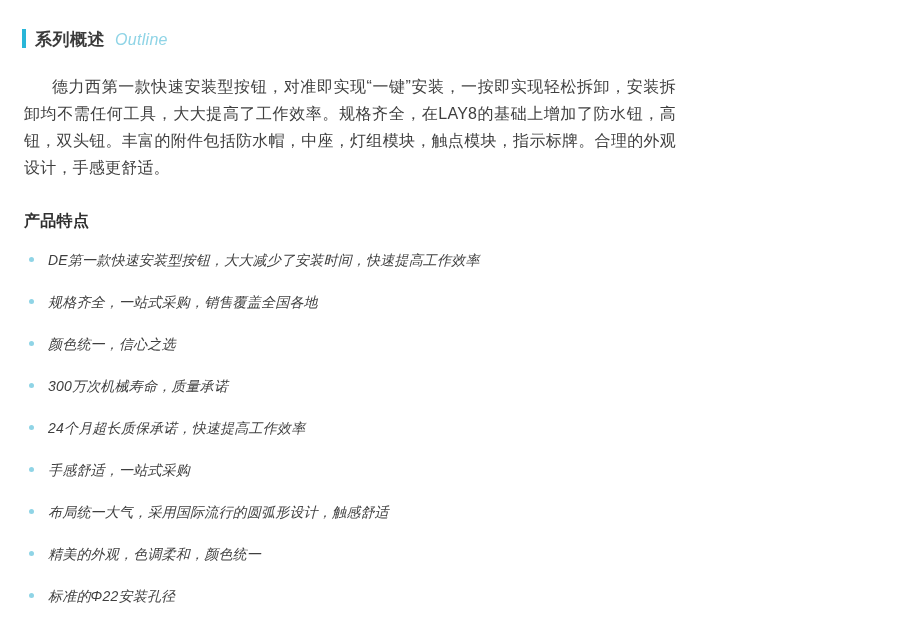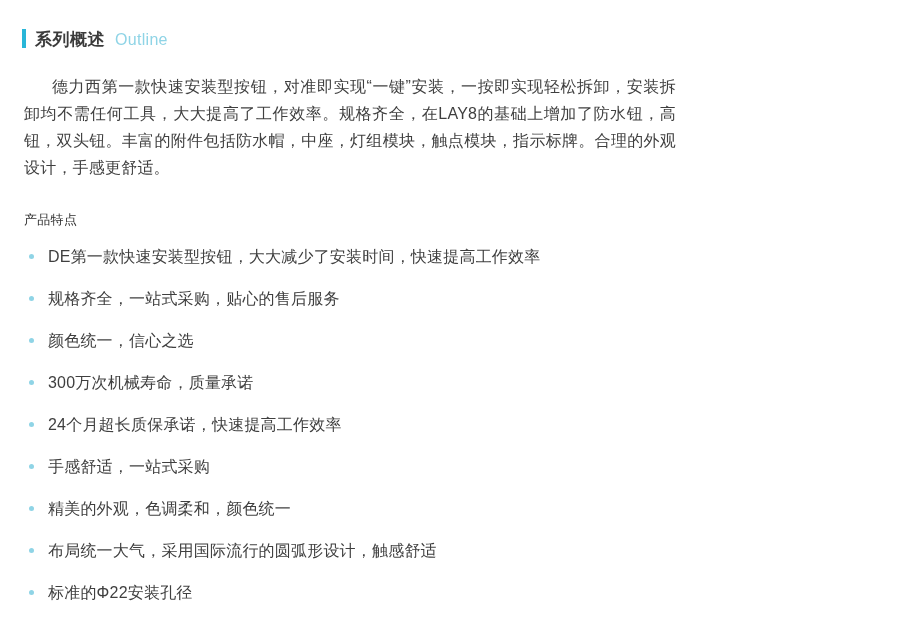--- a/index.html
+++ b/index.html
@@ -43,54 +43,56 @@
     font-weight: bold;
     color: #3b3b3b;
     letter-spacing: 0.5px;
   }
   .head-en {
     font-size: 16px;
     color: #8fd4e6;
     margin-left: 10px;
     font-weight: normal;
     letter-spacing: 0.3px;
+    font-style: italic;
   }
   
   .intro {
     margin: 22px 0 0 0;
     padding: 0 12px 0 2px;
     font-size: 16px;
     line-height: 27px;
     color: #3f3f3f;
     text-indent: 28px;
     text-align: justify;
     letter-spacing: 0.2px;
   }
   
   .features-title {
     margin: 30px 0 16px 2px;
-    font-size: 13px;
-    font-weight: normal;
+    font-size: 16px;
+    font-weight: bold;
     color: #2f2f2f;
     letter-spacing: 0.3px;
   }
   
   ul.features {
     list-style: none;
     margin: 18px 0 0 0;
     padding: 0;
   }
   ul.features li {
     position: relative;
     padding-left: 26px;
-    font-size: 16px;
+    font-size: 14px;
     color: #3f3f3f;
     line-height: 20px;
     margin-bottom: 22px;
     letter-spacing: 0.2px;
+    font-style: italic;
   }
   ul.features li .bullet {
     position: absolute;
     left: 7px;
     top: 7px;
     width: 5px;
     height: 5px;
     background: #8fd4e6;
     border-radius: 50%;
     display: inline-block;
@@ -111,45 +113,45 @@
 
   <div class="features-title">产品特点</div>
 
   <ul class="features">
     <li>
       <span class="bullet"></span>
       <span>DE第一款快速安装型按钮，大大减少了安装时间，快速提高工作效率</span>
     </li>
     <li>
       <span class="bullet"></span>
-      <span>规格齐全，一站式采购，贴心的售后服务</span>
+      <span>规格齐全，一站式采购，销售覆盖全国各地</span>
     </li>
     <li>
       <span class="bullet"></span>
       <span>颜色统一，信心之选</span>
     </li>
     <li>
       <span class="bullet"></span>
       <span>300万次机械寿命，质量承诺</span>
     </li>
     <li>
       <span class="bullet"></span>
       <span>24个月超长质保承诺，快速提高工作效率</span>
     </li>
     <li>
       <span class="bullet"></span>
       <span>手感舒适，一站式采购</span>
     </li>
     <li>
       <span class="bullet"></span>
-      <span>精美的外观，色调柔和，颜色统一</span>
+      <span>布局统一大气，采用国际流行的圆弧形设计，触感舒适</span>
     </li>
     <li>
       <span class="bullet"></span>
-      <span>布局统一大气，采用国际流行的圆弧形设计，触感舒适</span>
+      <span>精美的外观，色调柔和，颜色统一</span>
     </li>
     <li>
       <span class="bullet"></span>
       <span>标准的Φ22安装孔径</span>
     </li>
   </ul>
 
 </div>
 
 </body></html>

